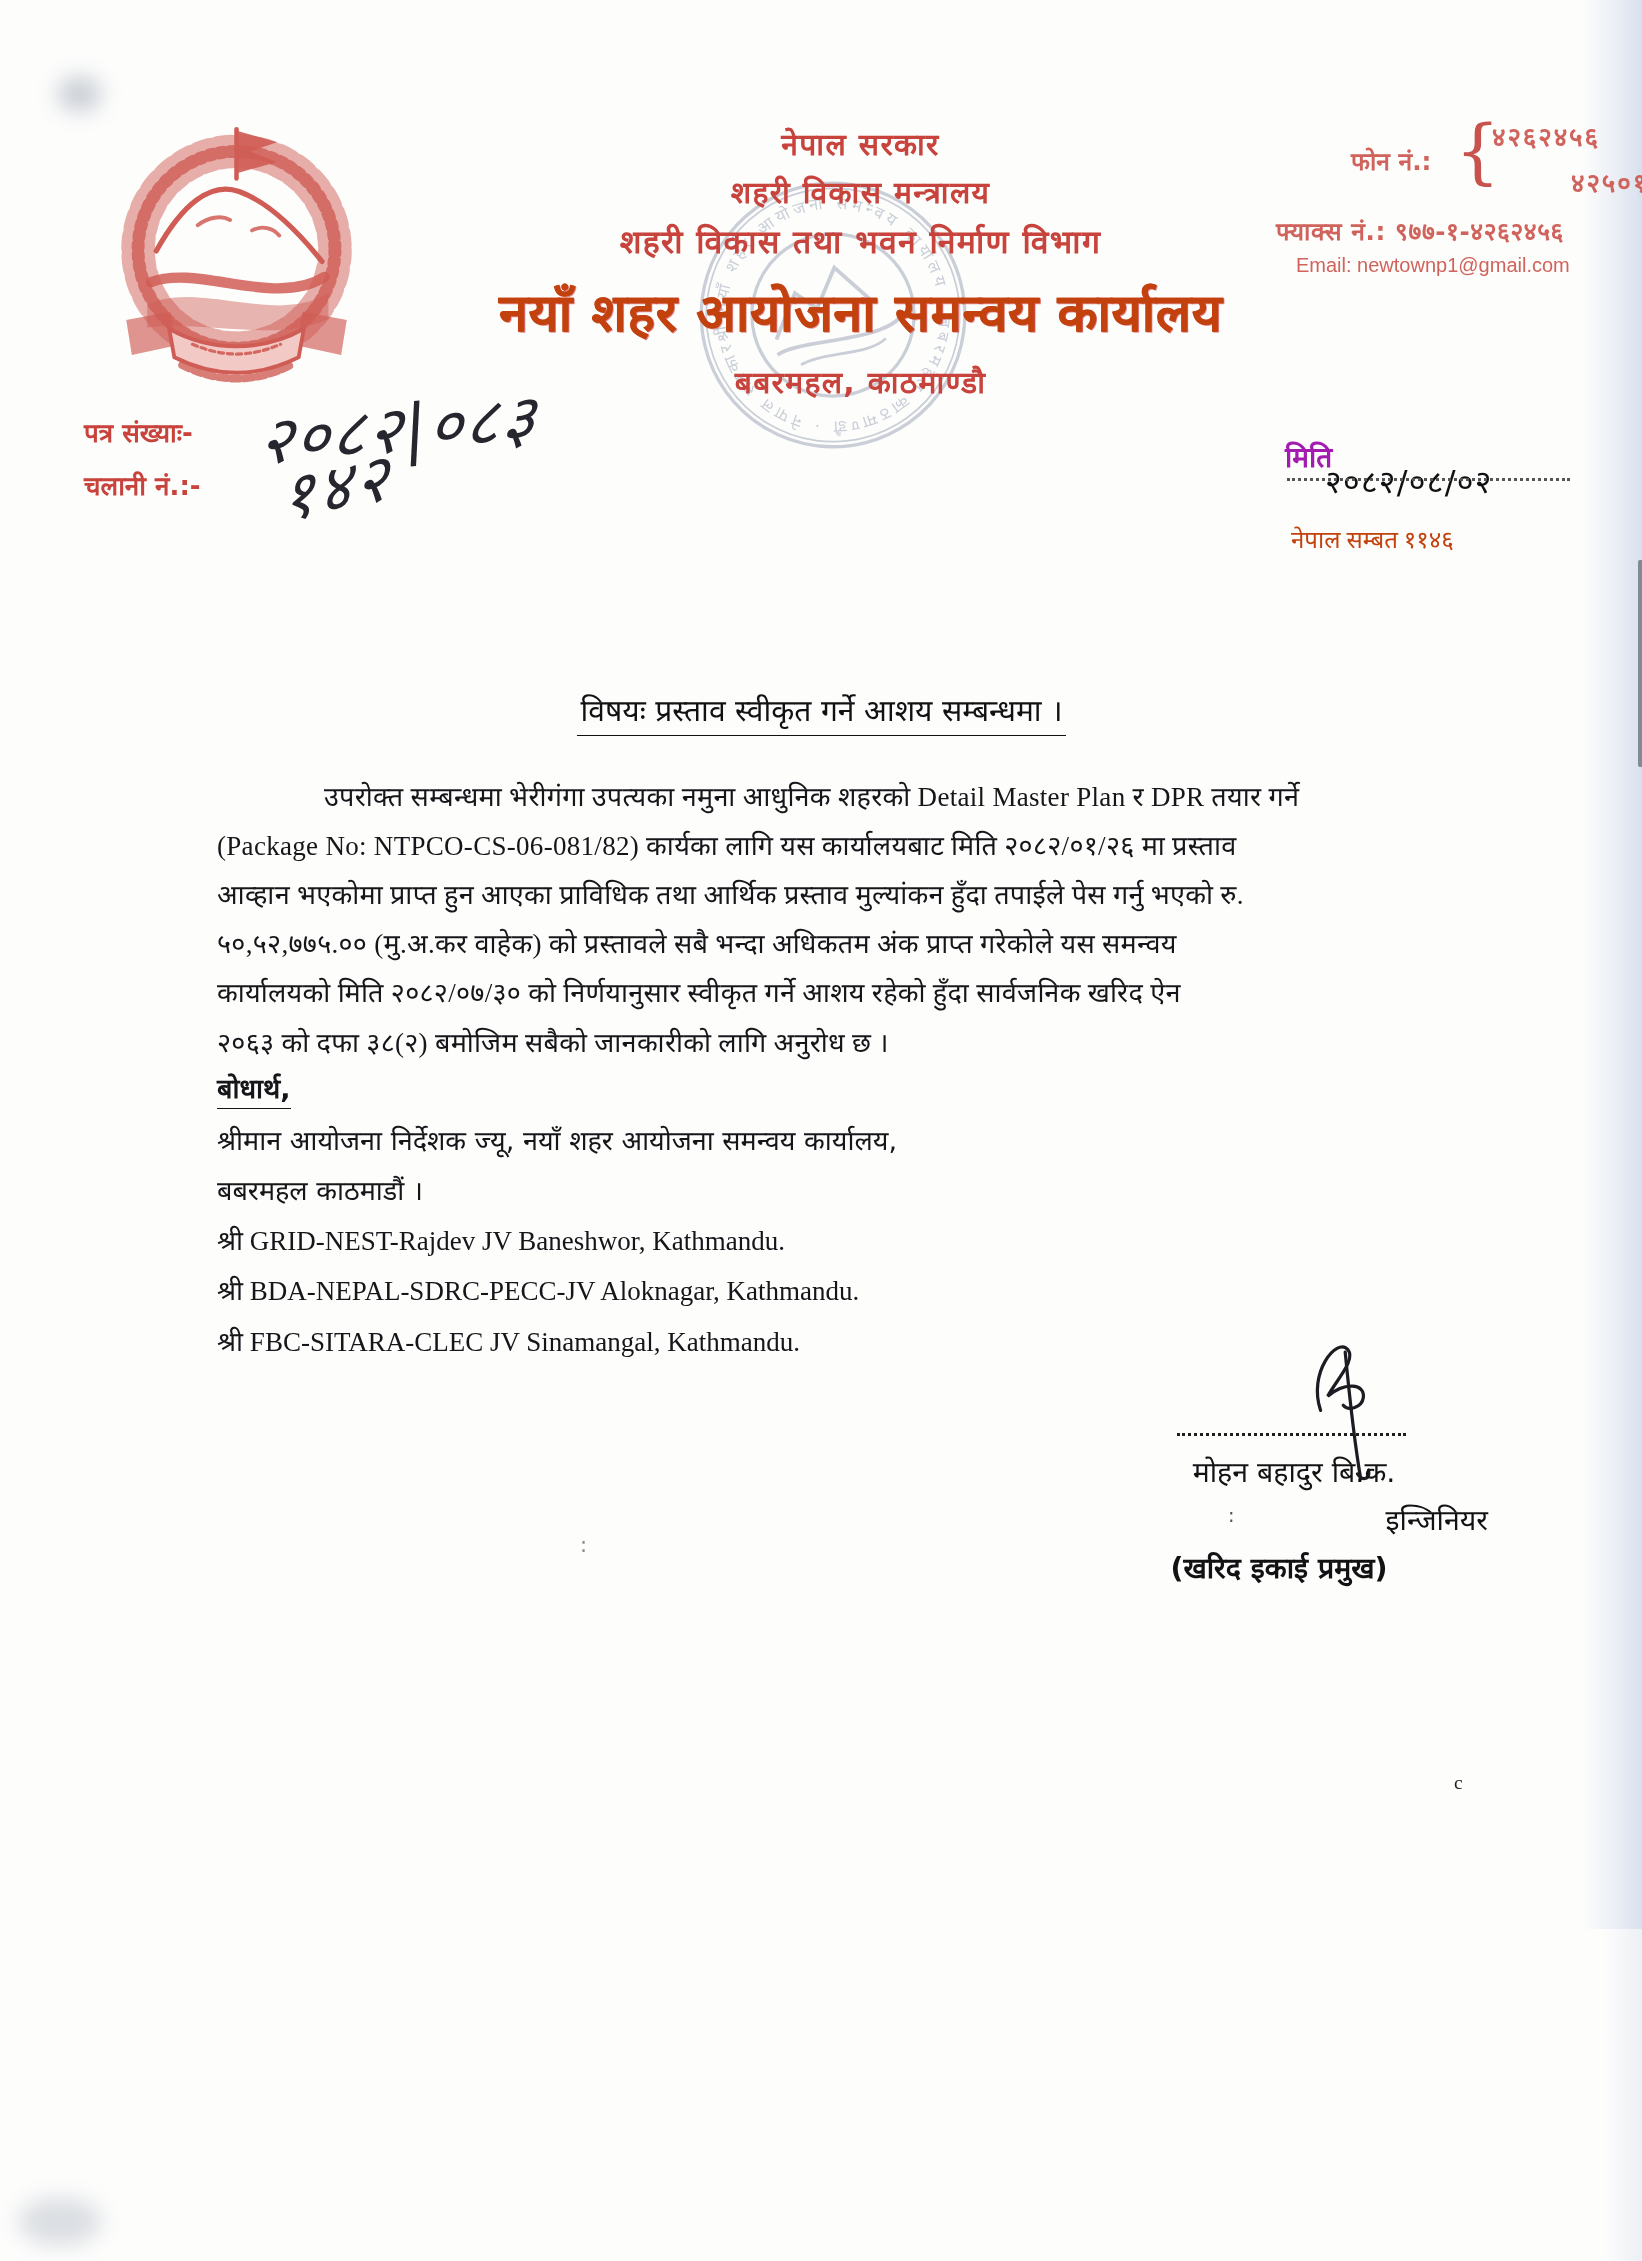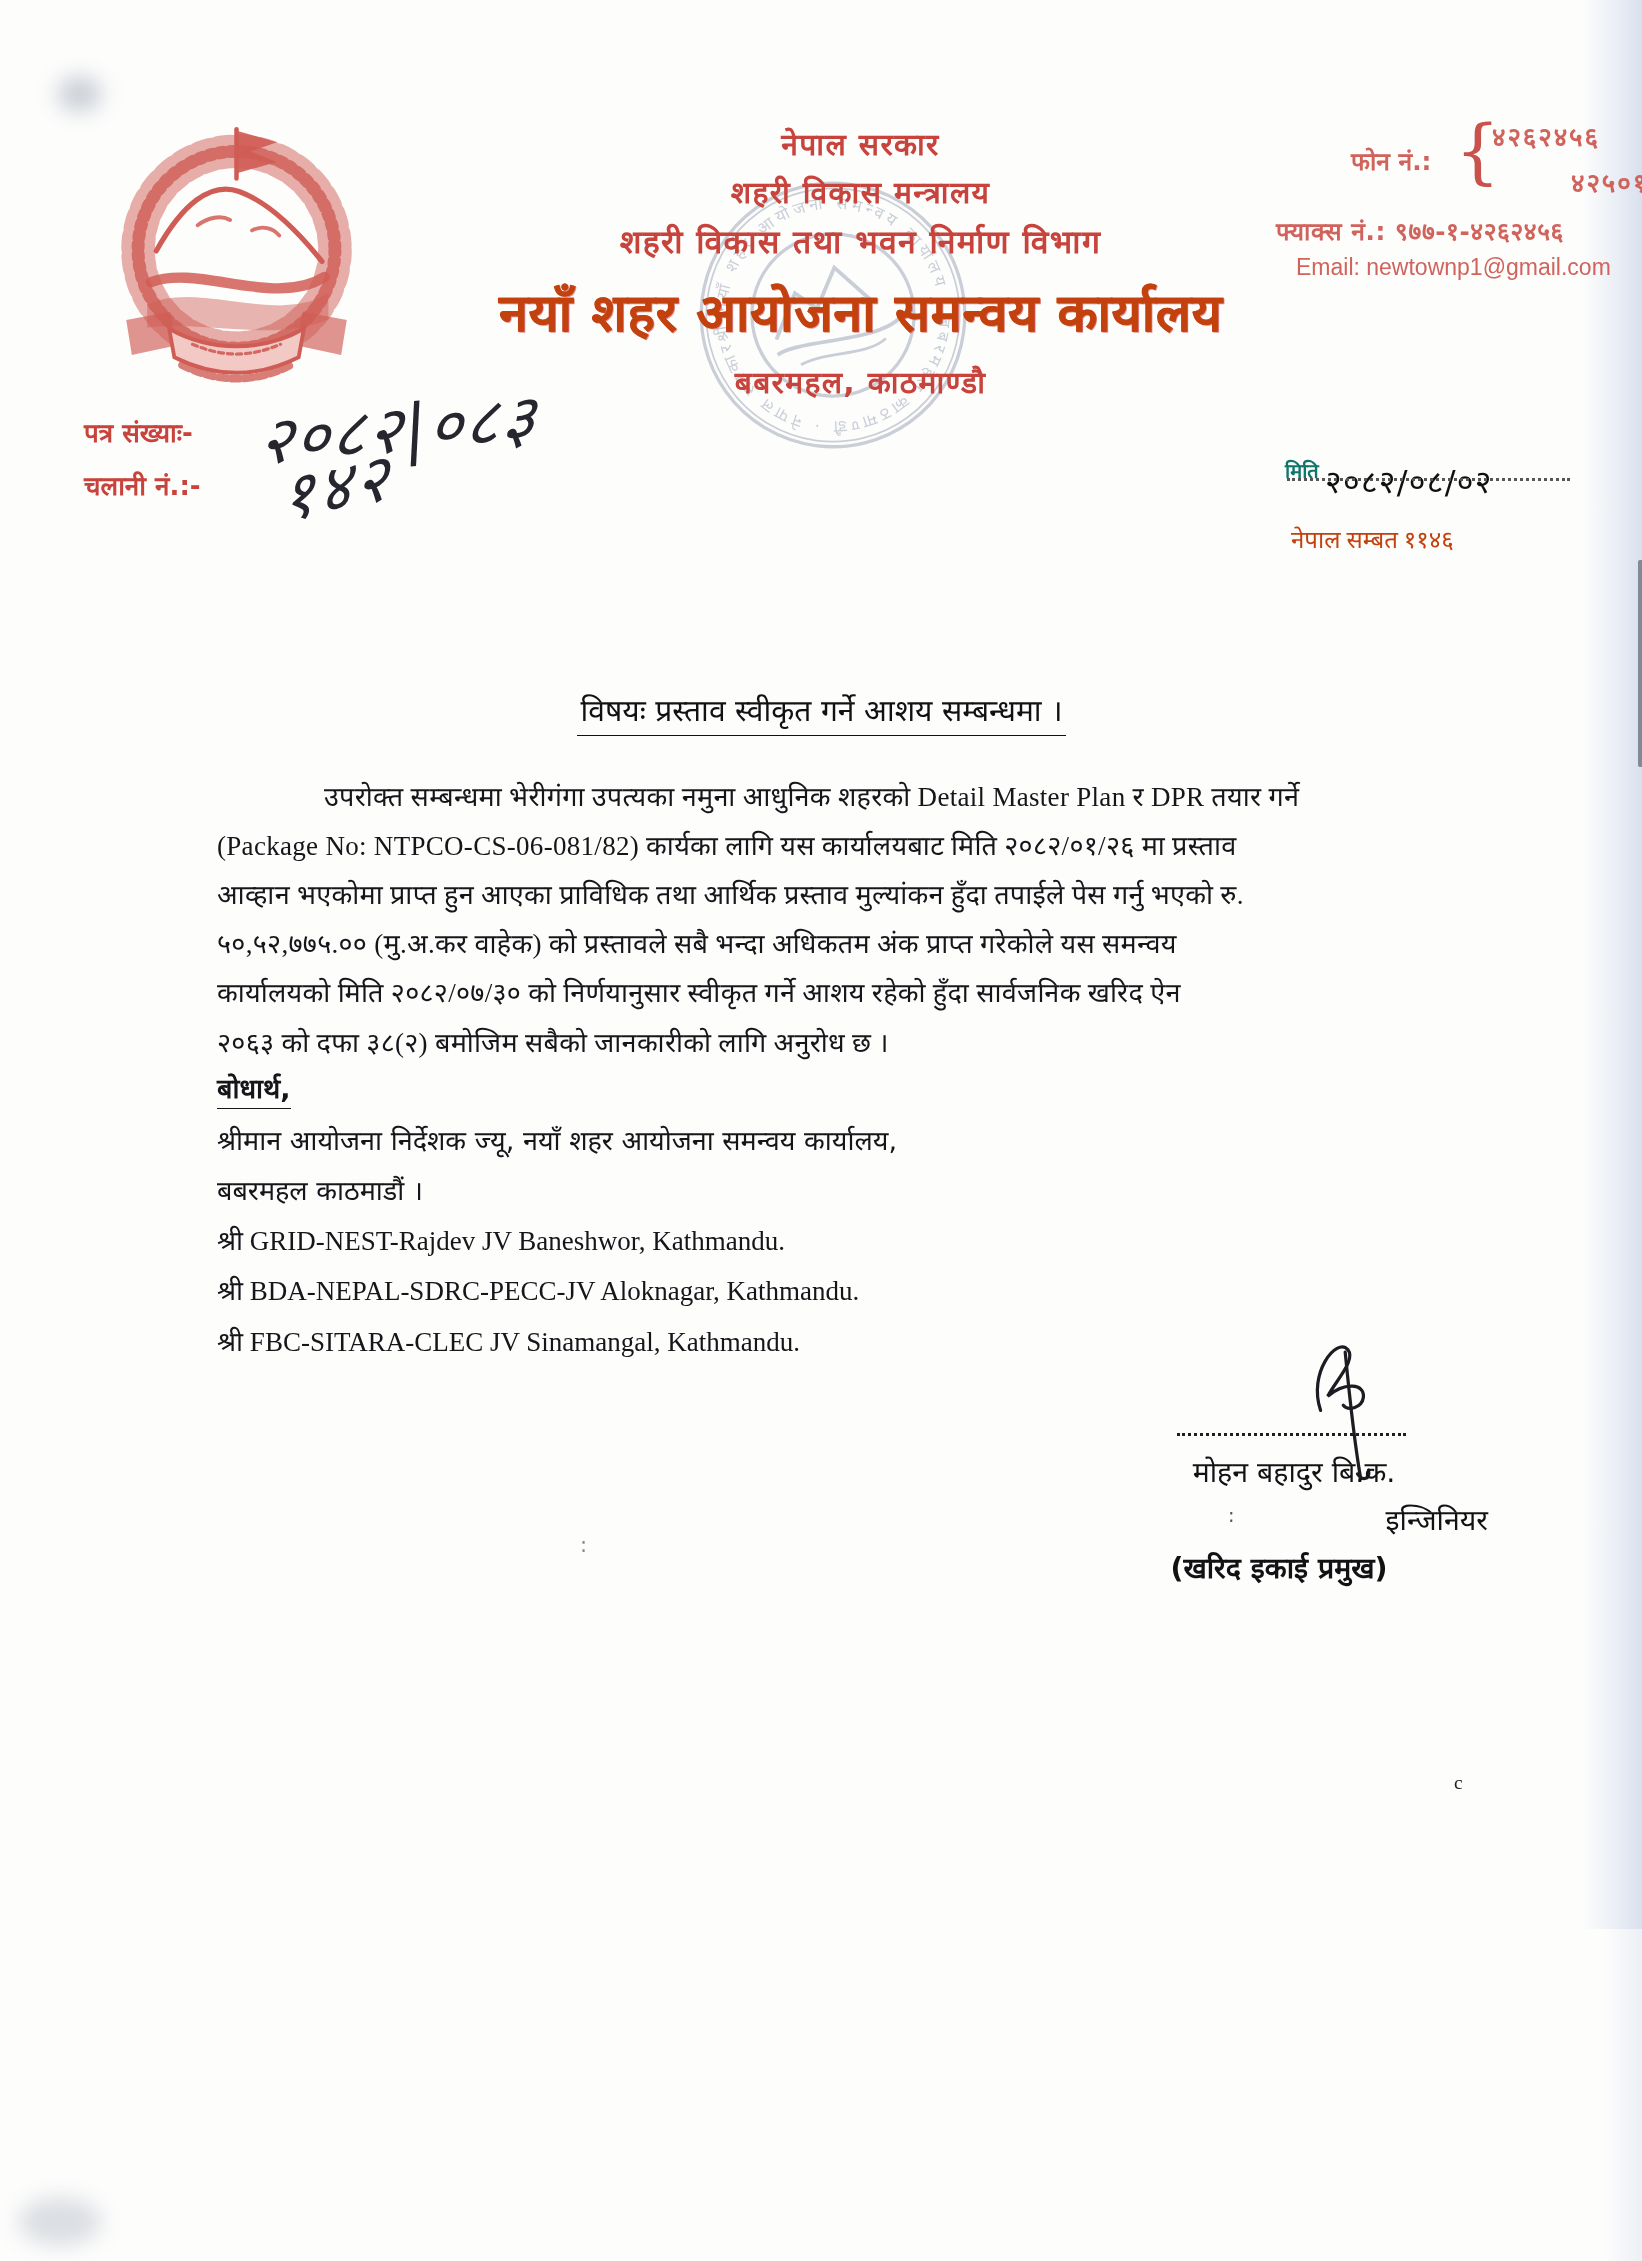--- a/index.html
+++ b/index.html
@@ -27,27 +27,27 @@
   .hdr-office{top:275px;font-size:52px;font-weight:800;letter-spacing:0.6px;color:#c2410c;
     text-shadow:0.6px 0 0 #cb423a,1.3px 0.6px 0 rgba(203,66,58,.55);}
   .hdr-addr{top:361px;font-size:30px;letter-spacing:1.3px;}
   
   .contact{color:#d0635c;font-weight:bold;}
   .phone-label{left:1351px;top:144px;font-size:24.6px;}
   .brace{left:1455px;top:109px;font-size:71px;font-weight:400;color:#c8524c;font-family:"DejaVu Serif",serif;}
   .phone1{left:1492px;top:118px;font-size:26px;letter-spacing:1.9px;}
   .phone2{left:1571px;top:164px;font-size:26px;letter-spacing:1.9px;}
   .fax{left:1276px;top:214px;font-size:24.6px;letter-spacing:0.6px;}
-  .email{left:1296px;top:254px;font-size:23px;font-weight:400;font-family:"Liberation Sans",sans-serif;color:#d0635c;}
+  .email{left:1296px;top:254px;font-size:20px;font-weight:400;font-family:"Liberation Sans",sans-serif;color:#d0635c;}
   
   .ref-label{color:#c8433c;font-weight:bold;font-size:26px;}
   .hand{color:#26262e;font-family:"DejaVu Sans",sans-serif;font-style:italic;}
   .hand-letter{left:259px;top:383px;font-size:65px;transform:rotate(-5deg) skewX(-8deg);letter-spacing:2.6px;}
   .hand-chalani{left:280px;top:441px;font-size:65px;transform:rotate(-12deg) skewX(-8deg);letter-spacing:3.9px;}
-  .miti-label{left:1285px;top:437px;color:#0f766e;font-weight:bold;font-size:20px;margin-top:20px;}
+  .miti-label{left:1285px;top:437px;color:#a21caf;font-weight:bold;font-size:28px;}
   .miti-value{left:1325px;top:419px;font-size:32px;color:#101012;letter-spacing:1.3px;margin-top:40px;}
   .date-dots{left:1287px;top:453px;width:283px;height:24.6px;border-bottom:3.2px dotted #555;}
   .sambat{left:1291px;top:522px;font-size:24px;color:#c2410c;font-family:Liberation Serif, serif;}
   
   .addressee{left:232px;top:576px;font-size:30px;font-family:"Liberation Serif","DejaVu Sans",serif;color:#131316;}
   .subject{left:0;width:1643px;top:689px;text-align:center;font-size:30px;color:#111114;}
   .subject span{border-bottom:1.9px solid #111;padding:0 3.9px 6.5px 3.9px;}
   .bodyline{left:217px;width:1359px;font-size:27px;color:#15151a;
     font-family:"Liberation Serif","DejaVu Sans",serif;letter-spacing:0.3px;}
   .L0{top:777px;text-indent:107px;}

